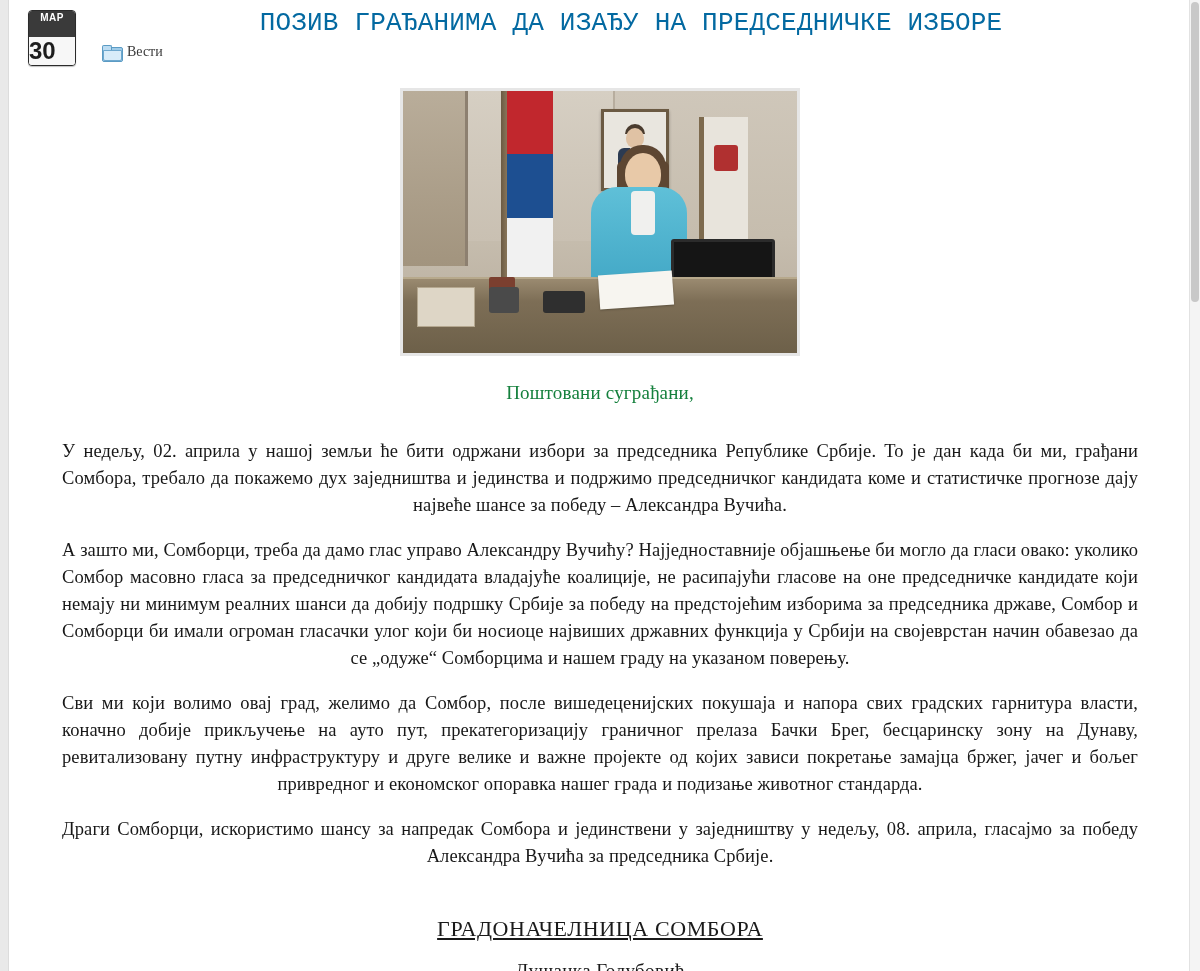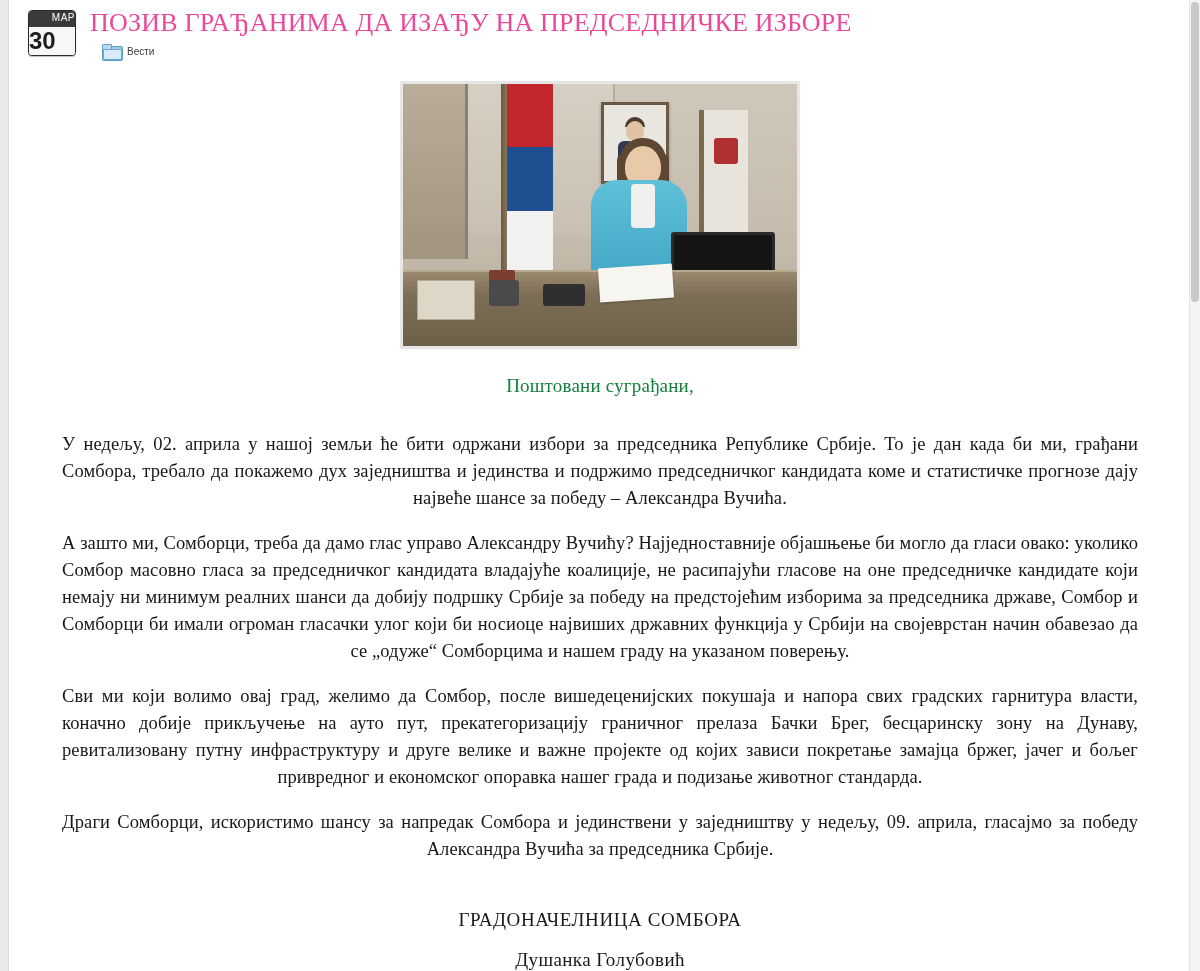--- a/index.html
+++ b/index.html
@@ -60,49 +60,50 @@
     border: 1px solid #2b2b2b;
     background: #ffffff;
     box-shadow: 0 1px 1px rgba(0,0,0,0.25);
     margin-top: 2px;
   }
   .cal-icon .cal-top {
     background: #3a3a3a;
     color: #ffffff;
     font-family: "Liberation Sans", sans-serif;
     font-size: 10px;
-    font-weight: normal;
-    text-align: right;
+    font-weight: bold;
+    text-align: center;
     letter-spacing: .5px;
     line-height: 14px;
-    height: 16px;
+    height: 26px;
   }
   .cal-icon .cal-day {
     background: #f7f7f7;
     color: #1d1d1d;
     font-family: "Liberation Sans", sans-serif;
     font-size: 24px;
     font-weight: bold;
     text-align: left;
     line-height: 28px;
     height: 28px;
   }
   .title-block {
     flex: 1 1 auto;
     padding-top: 0;
   }
   .post-title {
-    font-family: Liberation Serif, serif;
+    font-family: Liberation Mono, monospace;
     font-size: 26px;
     font-weight: normal;
-    color: #ec4899;
+    color: #0369a1;
     letter-spacing: .2px;
     line-height: 30px;
     margin: 0 0 6px 0;
     white-space: nowrap;
+    text-align: center;
   }
   .meta-row {
     display: flex;
     align-items: center;
     gap: 6px;
     margin-left: 12px;
   }
   .folder-icon {
     width: 19px;
     height: 15px;
@@ -128,22 +129,22 @@
   }
   .folder-icon .f-front {
     position: absolute;
     left: 1px; top: 5px;
     width: 17px; height: 9px;
     background: #d8ecf9;
     border: 1px solid #6ea8ce;
     border-radius: 0 0 2px 2px;
   }
   .meta-label {
-    font-family: Liberation Sans, sans-serif;
-    font-size: 10px;
+    font-family: Liberation Serif, serif;
+    font-size: 14px;
     color: #3a3a3a;
   }
   
   .photo-wrap {
     margin: 22px auto 0 auto;
     width: 400px;
   }
   .photo {
     width: 400px;
     height: 268px;
@@ -290,24 +291,25 @@
     text-align: justify;
     text-align-last: center;
     margin: 0 0 18px 0;
     letter-spacing: .1px;
   }
   .signature-block {
     margin-top: 46px;
     text-align: center;
   }
   .signature-role {
-    font-size: 19px;
+    font-size: 22px;
     letter-spacing: .6px;
     color: #1a1a1a;
     margin-bottom: 18px;
+    text-decoration: underline;
   }
   .signature-name {
     font-size: 19px;
     letter-spacing: .4px;
     color: #1a1a1a;
     text-align: center;
   }
   
   .sb-track {
     position: absolute;
@@ -386,21 +388,21 @@
         <div class="ph-papers"></div>
       </div>
     </div>
 
     <div class="salutation">Поштовани суграђани,</div>
 
     <div class="article">
       <p>У недељу, 02. априла у нашој земљи ће бити одржани избори за председника Републике Србије. То је дан када би ми, грађани Сомбора, требало да покажемо дух заједништва и јединства и подржимо председничког кандидата коме и статистичке прогнозе дају највеће шансе за победу – Александра Вучића.</p>
       <p>А зашто ми, Сомборци, треба да дамо глас управо Александру Вучићу? Најједноставније објашњење би могло да гласи овако: уколико Сомбор масовно гласа за председничког кандидата владајуће коалиције, не расипајући гласове на оне председничке кандидате који немају ни минимум реалних шанси да добију подршку Србије за победу на предстојећим изборима за председника државе, Сомбор и Сомборци би имали огроман гласачки улог који би носиоце највиших државних функција у Србији на својеврстан начин обавезао да се „одуже“ Сомборцима и нашем граду на указаном поверењу.</p>
       <p>Сви ми који волимо овај град, желимо да Сомбор, после вишедеценијских покушаја и напора свих градских гарнитура власти, коначно добије прикључење на ауто пут, прекатегоризацију граничног прелаза Бачки Брег, бесцаринску зону на Дунаву, ревитализовану путну инфраструктуру и друге велике и важне пројекте од којих зависи покретање замајца бржег, јачег и бољег привредног и економског опоравка нашег града и подизање животног стандарда.</p>
-      <p>Драги Сомборци, искористимо шансу за напредак Сомбора и јединствени у заједништву у недељу, 09. априла, гласајмо за победу Александра Вучића за председника Србије.</p>
+      <p>Драги Сомборци, искористимо шансу за напредак Сомбора и јединствени у заједништву у недељу, 08. априла, гласајмо за победу Александра Вучића за председника Србије.</p>
 
       <div class="signature-block">
         <div class="signature-role">ГРАДОНАЧЕЛНИЦА СОМБОРА</div>
         <div class="signature-name">Душанка Голубовић</div>
       </div>
     </div>
 
   </div>
 
   <div class="right-gutter">

